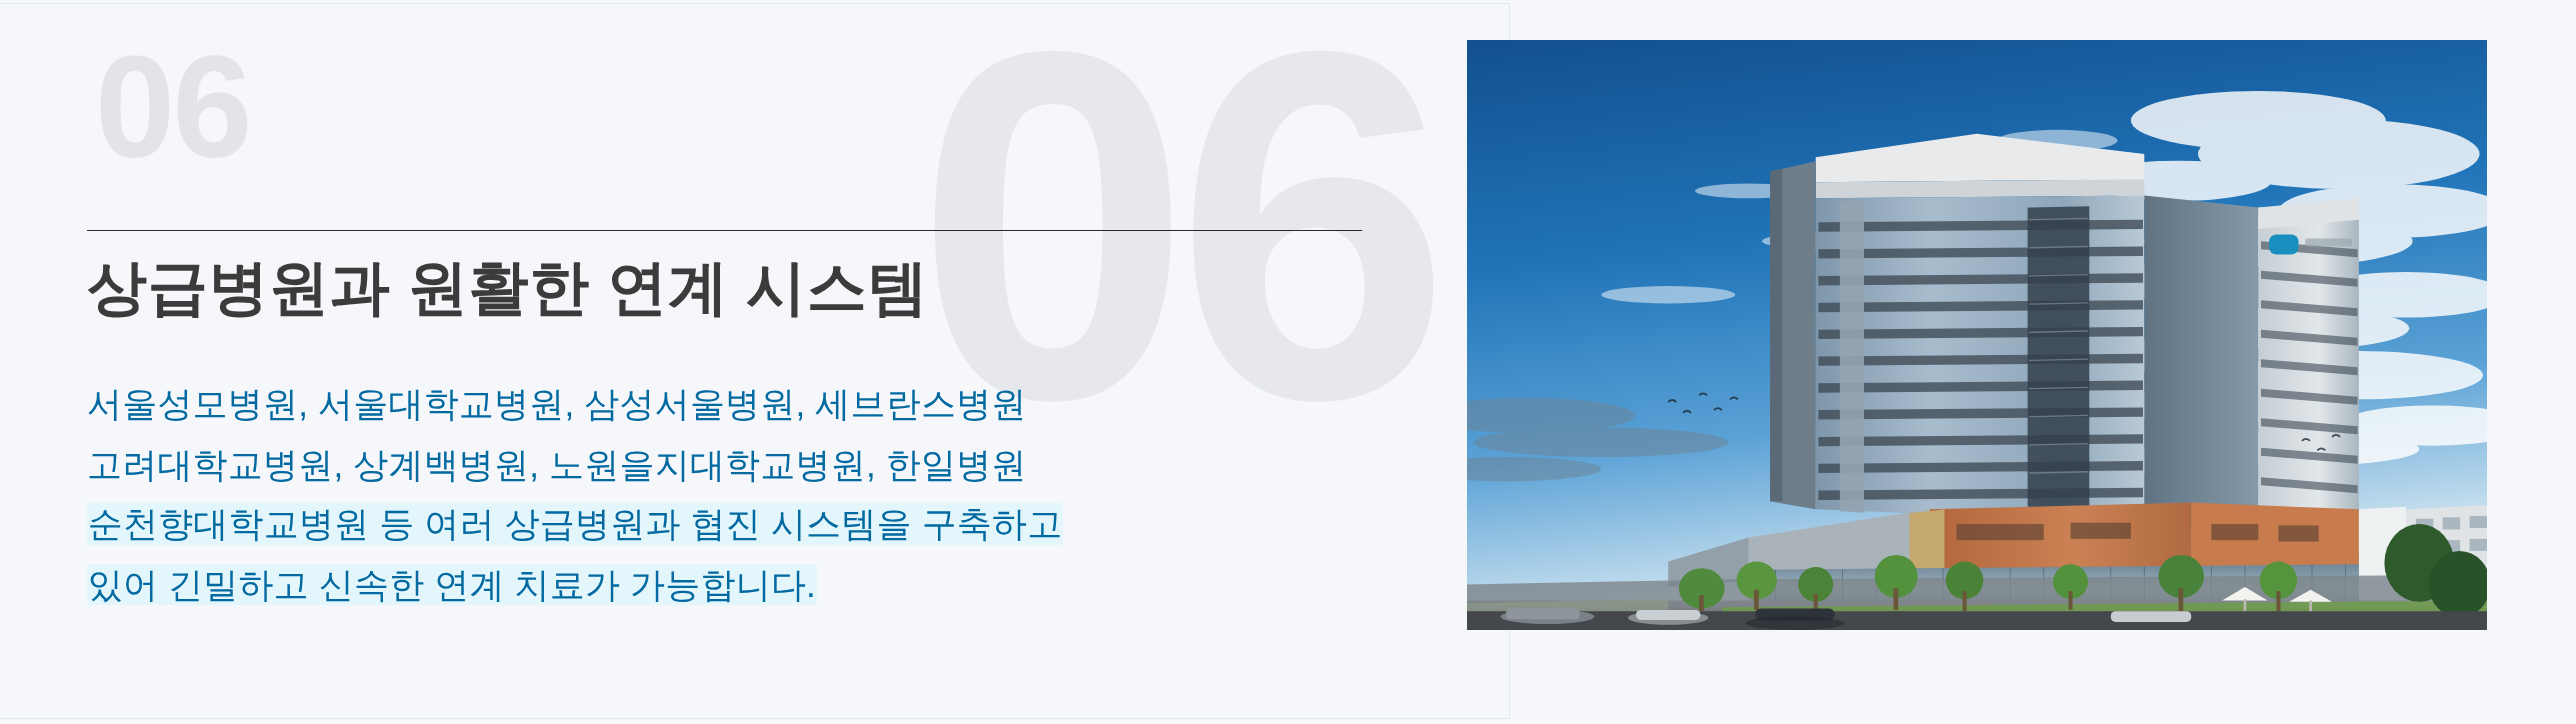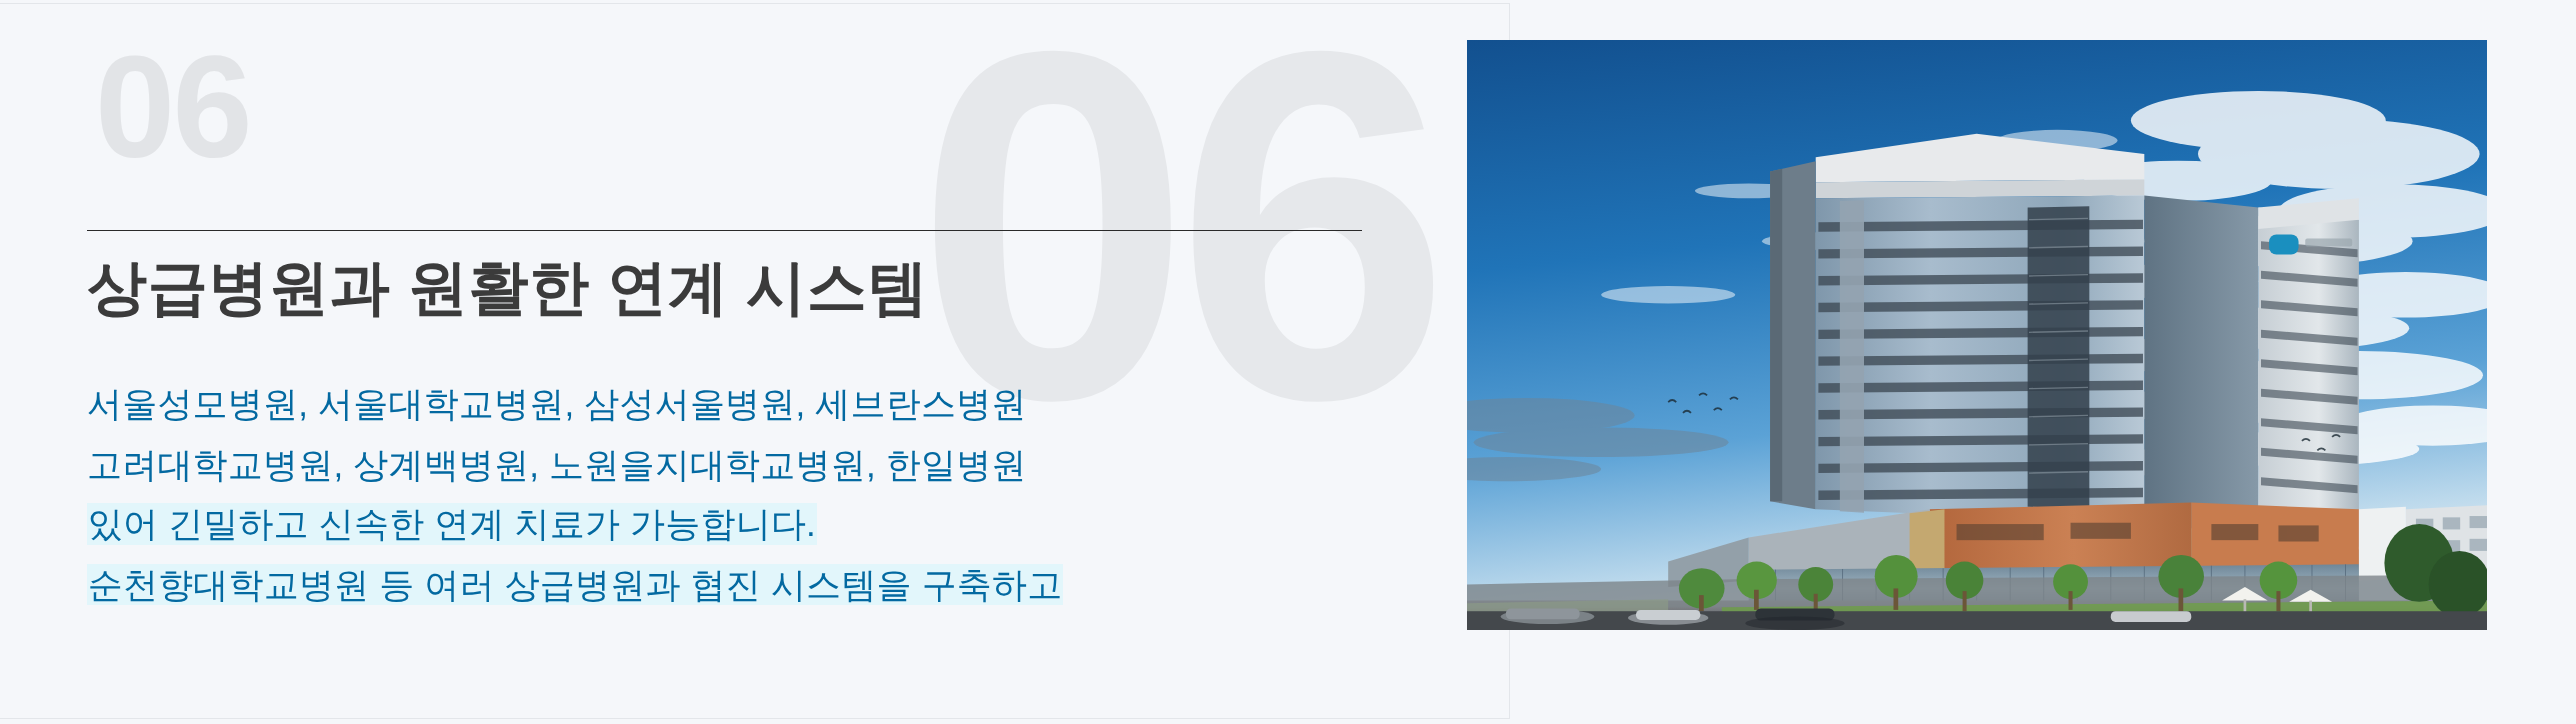--- a/index.html
+++ b/index.html
@@ -130,24 +130,24 @@
     <h1 class="section-title">상급병원과 원활한 연계 시스템</h1>
 
     <div class="body-block">
       <div class="body-line">
         <span>서울성모병원, 서울대학교병원, 삼성서울병원, 세브란스병원</span>
       </div>
       <div class="body-line">
         <span>고려대학교병원, 상계백병원, 노원을지대학교병원, 한일병원</span>
       </div>
       <div class="body-line">
-        <span class="hl">있어 긴밀하고 신속한 연계 치료가 가능합니다.</span>
+        <span class="hl">순천향대학교병원 등 여러 상급병원과 협진 시스템을 구축하고</span>
       </div>
       <div class="body-line">
-        <span class="hl">순천향대학교병원 등 여러 상급병원과 협진 시스템을 구축하고</span>
+        <span class="hl">있어 긴밀하고 신속한 연계 치료가 가능합니다.</span>
       </div>
     </div>
 
   </div>
 
   <div class="photo-frame">
     <svg class="photo-svg" viewBox="0 0 1521 880" preserveAspectRatio="none">
       <defs>
         <linearGradient id="sky" x1="0" y1="0" x2="0.18" y2="1">
           <stop offset="0%" stop-color="#12508f"></stop>

